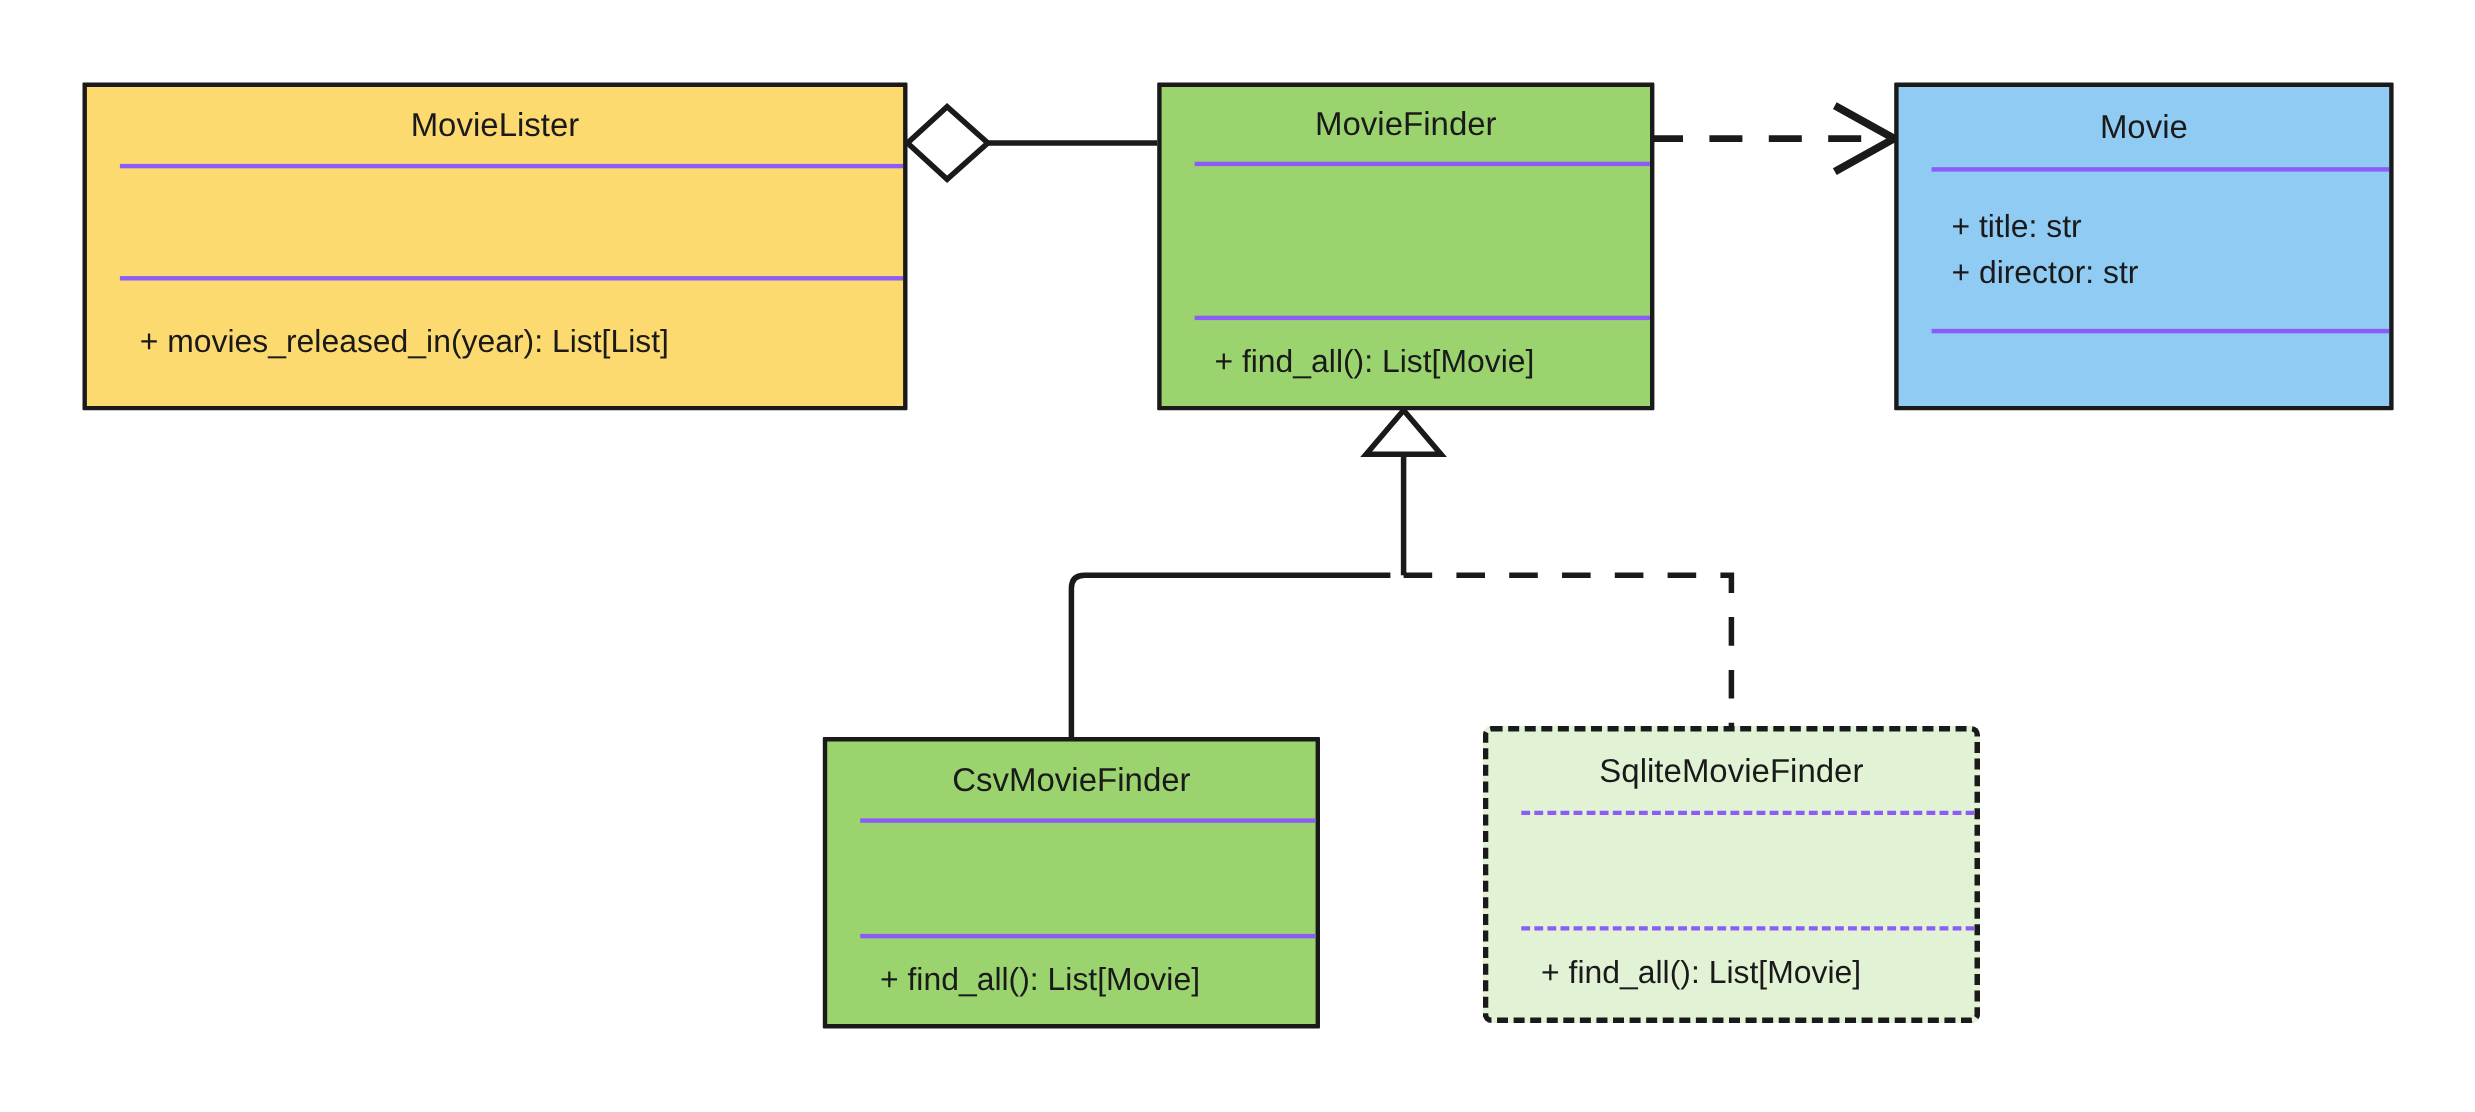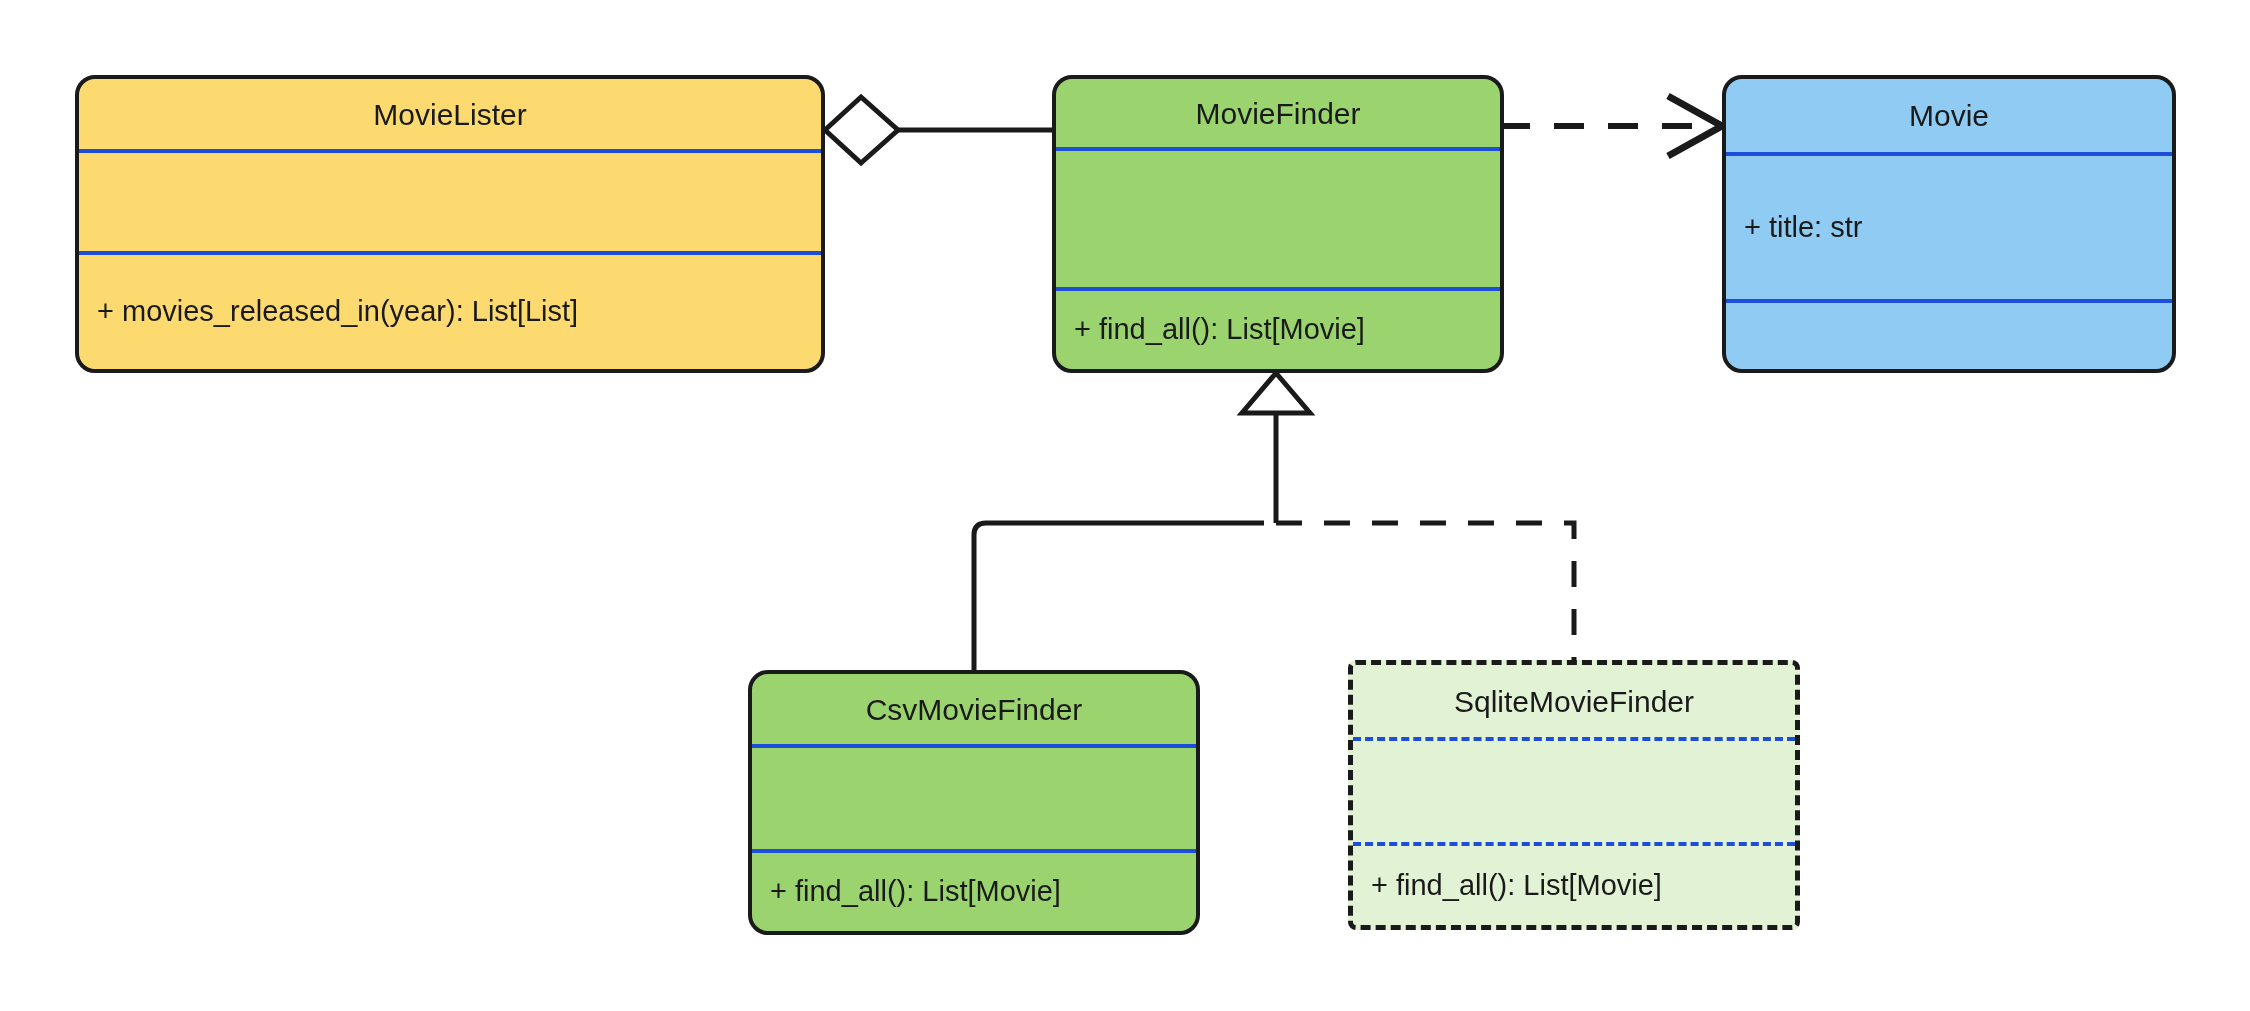--- a/index.html
+++ b/index.html
@@ -22,21 +22,21 @@
     left: 0;
     top: 0;
     width: 2250px;
     height: 1011px;
   }
   
   .uml-class {
     position: absolute;
     box-sizing: border-box;
     border: 4px solid #1a1a1a;
-    border-radius: 20px;
+    border-radius: 1px;
     display: flex;
     flex-direction: column;
     z-index: 5;
     overflow: hidden;
   }
   .uml-class.planned {
     border-style: dashed;
     border-width: 5px;
     border-radius: 8px;
   }
@@ -45,21 +45,22 @@
     display: flex;
     flex-direction: column;
     justify-content: center;
     padding: 0 18px;
   }
   .compartment.name-cmp {
     align-items: center;
     justify-content: center;
   }
   .compartment.divider-top {
-    border-top: 4px solid #1d4ed8;
+    border-top: 4px solid #8b5cf6;
+    margin-left: 30px;
   }
   .uml-class.planned .compartment.divider-top {
     border-top-style: dashed;
     border-top-width: 4px;
   }
   .class-name {
     font-size: 30px;
     color: #1a1a1a;
     line-height: 1.1;
     white-space: nowrap;
@@ -124,20 +125,21 @@
       <span class="member">+ find_all(): List[Movie]</span>
     </div>
   </div>
 
   <div class="uml-class" style="left:1722px; top:75px; width:454px; height:298px; background:#8FCBF2;justify-content:center;">
     <div class="compartment name-cmp" style="height:73px;">
       <span class="class-name">Movie</span>
     </div>
     <div class="compartment divider-top" style="height:147px;">
       <span class="member">+ title: str</span>
+      <span class="member">+ director: str</span>
     </div>
     <div class="compartment divider-top empty-cmp" style="flex:1;"></div>
   </div>
 
   <div class="uml-class" style="left:748px; top:670px; width:452px; height:265px; background:#9BD46F;">
     <div class="compartment name-cmp" style="height:70px;">
       <span class="class-name">CsvMovieFinder</span>
     </div>
     <div class="compartment divider-top empty-cmp" style="height:105px;"></div>
     <div class="compartment divider-top" style="flex:1;">

